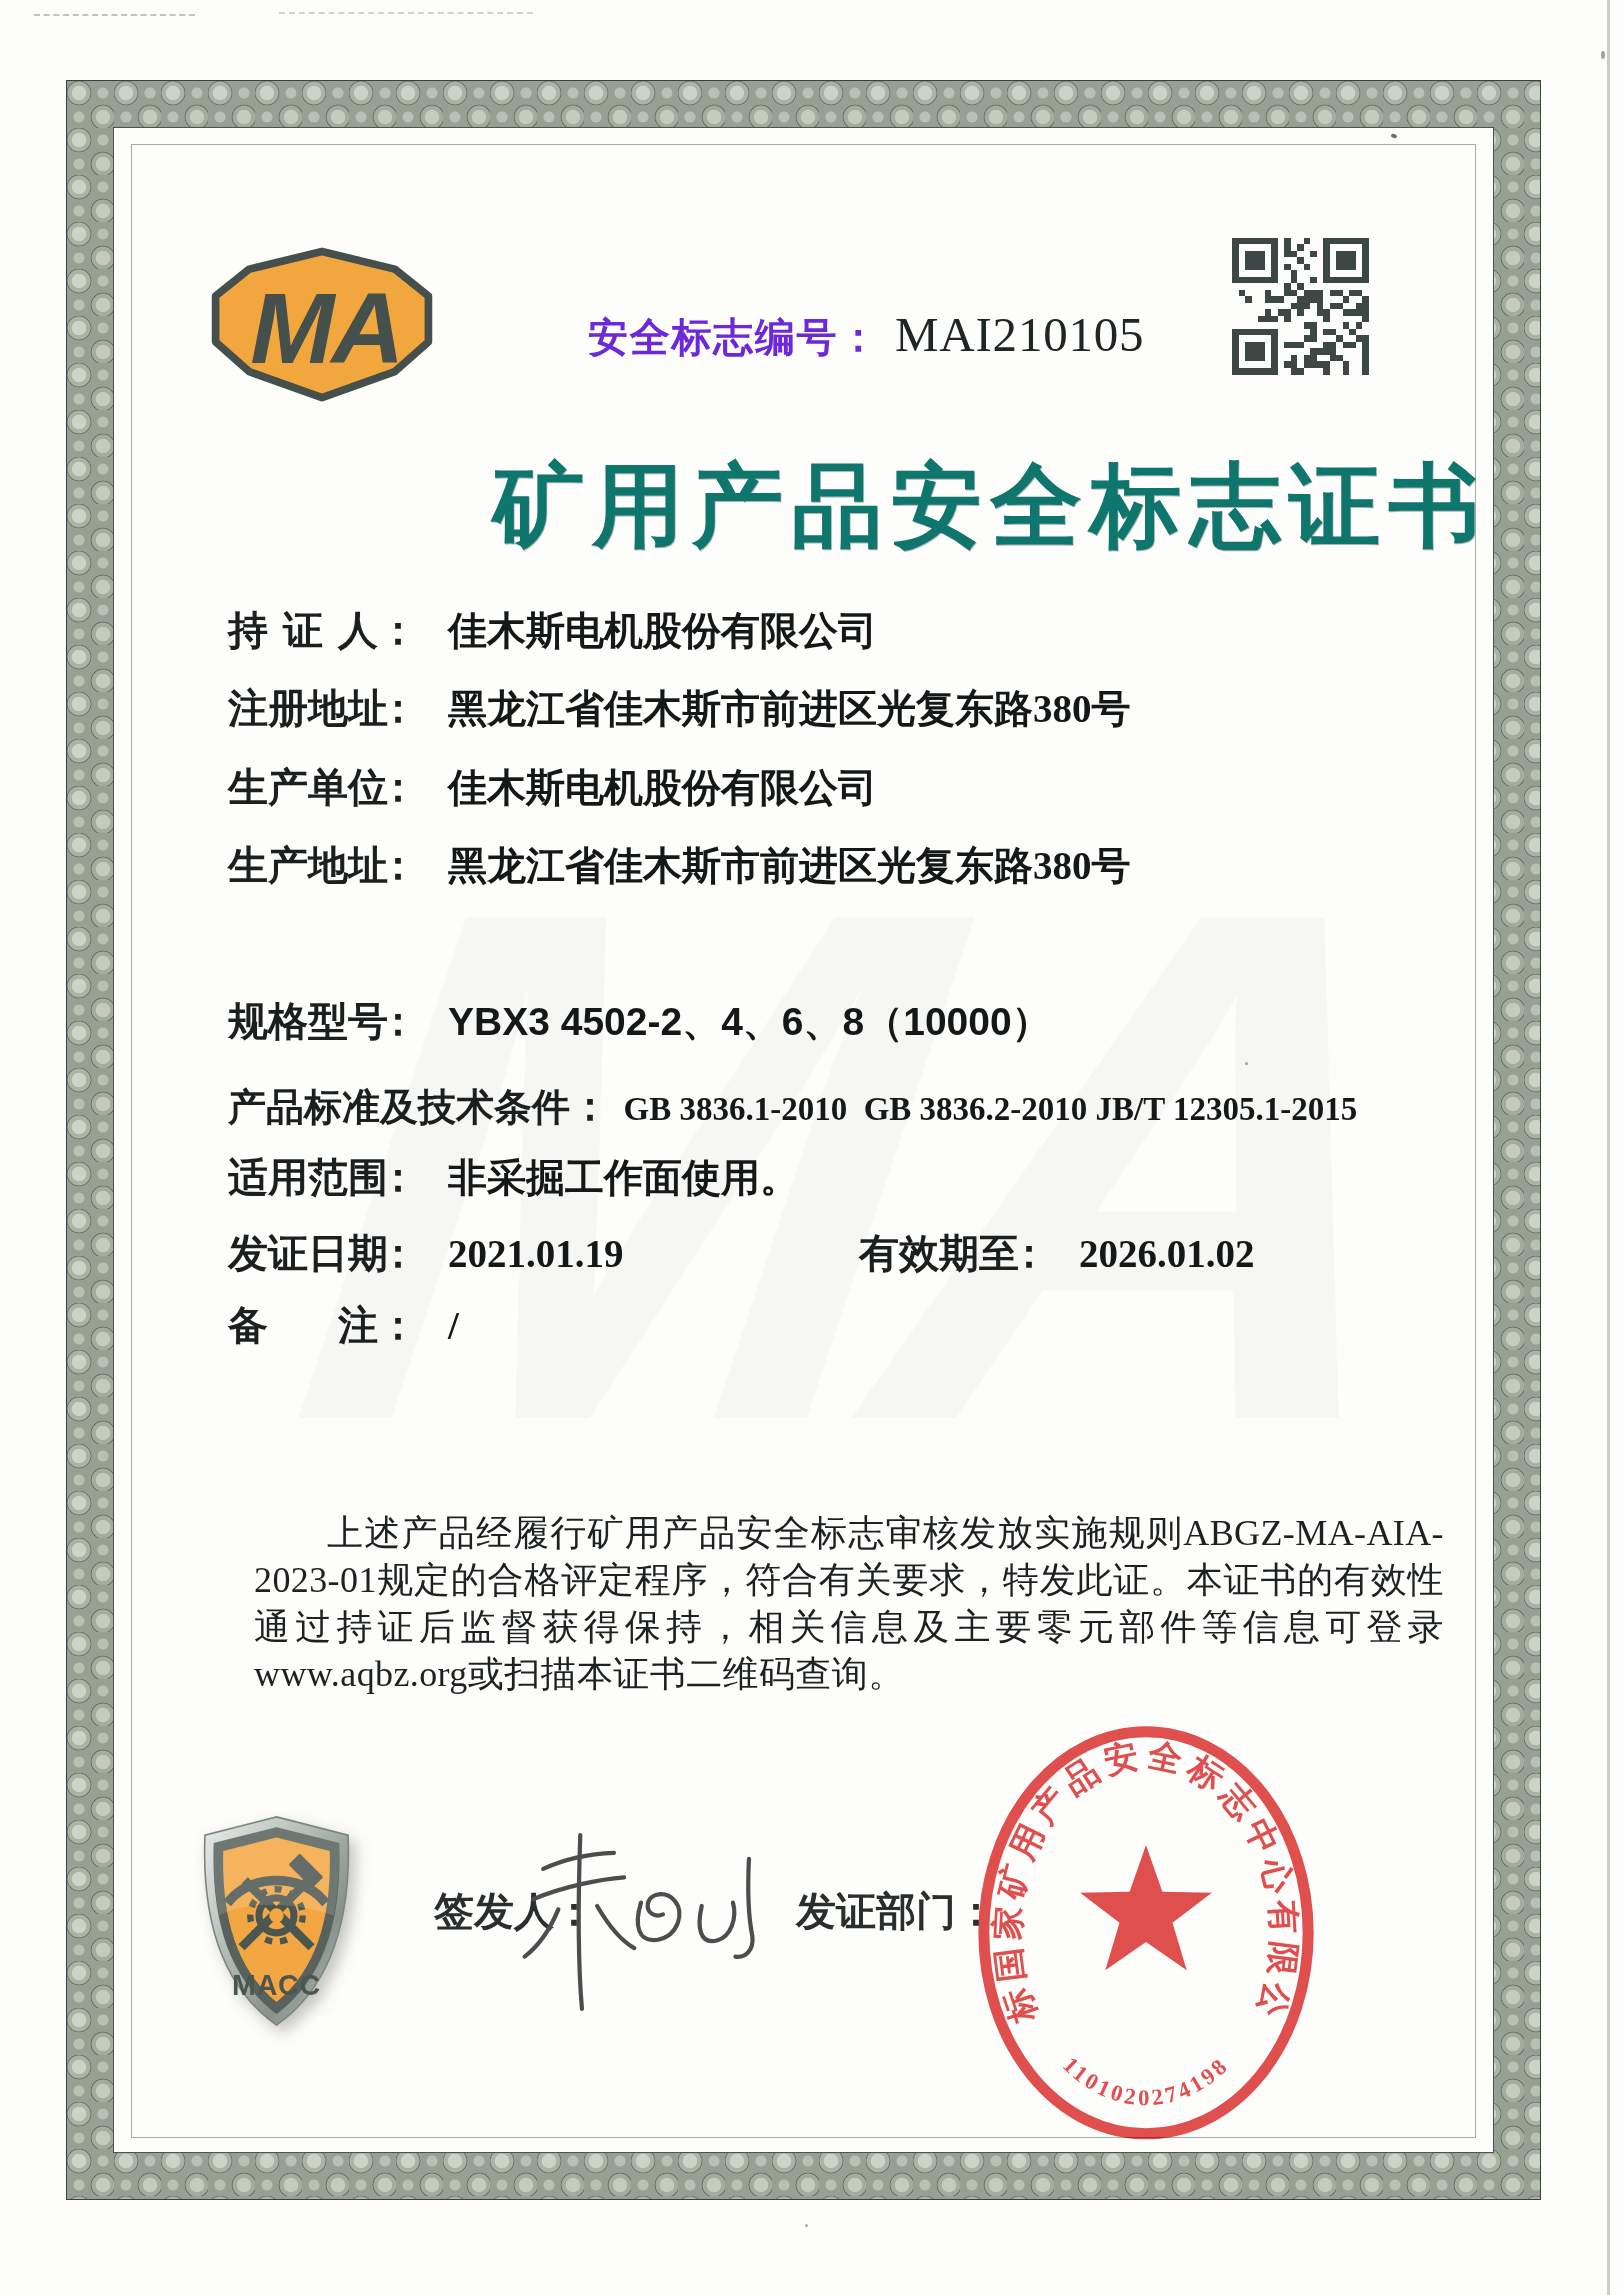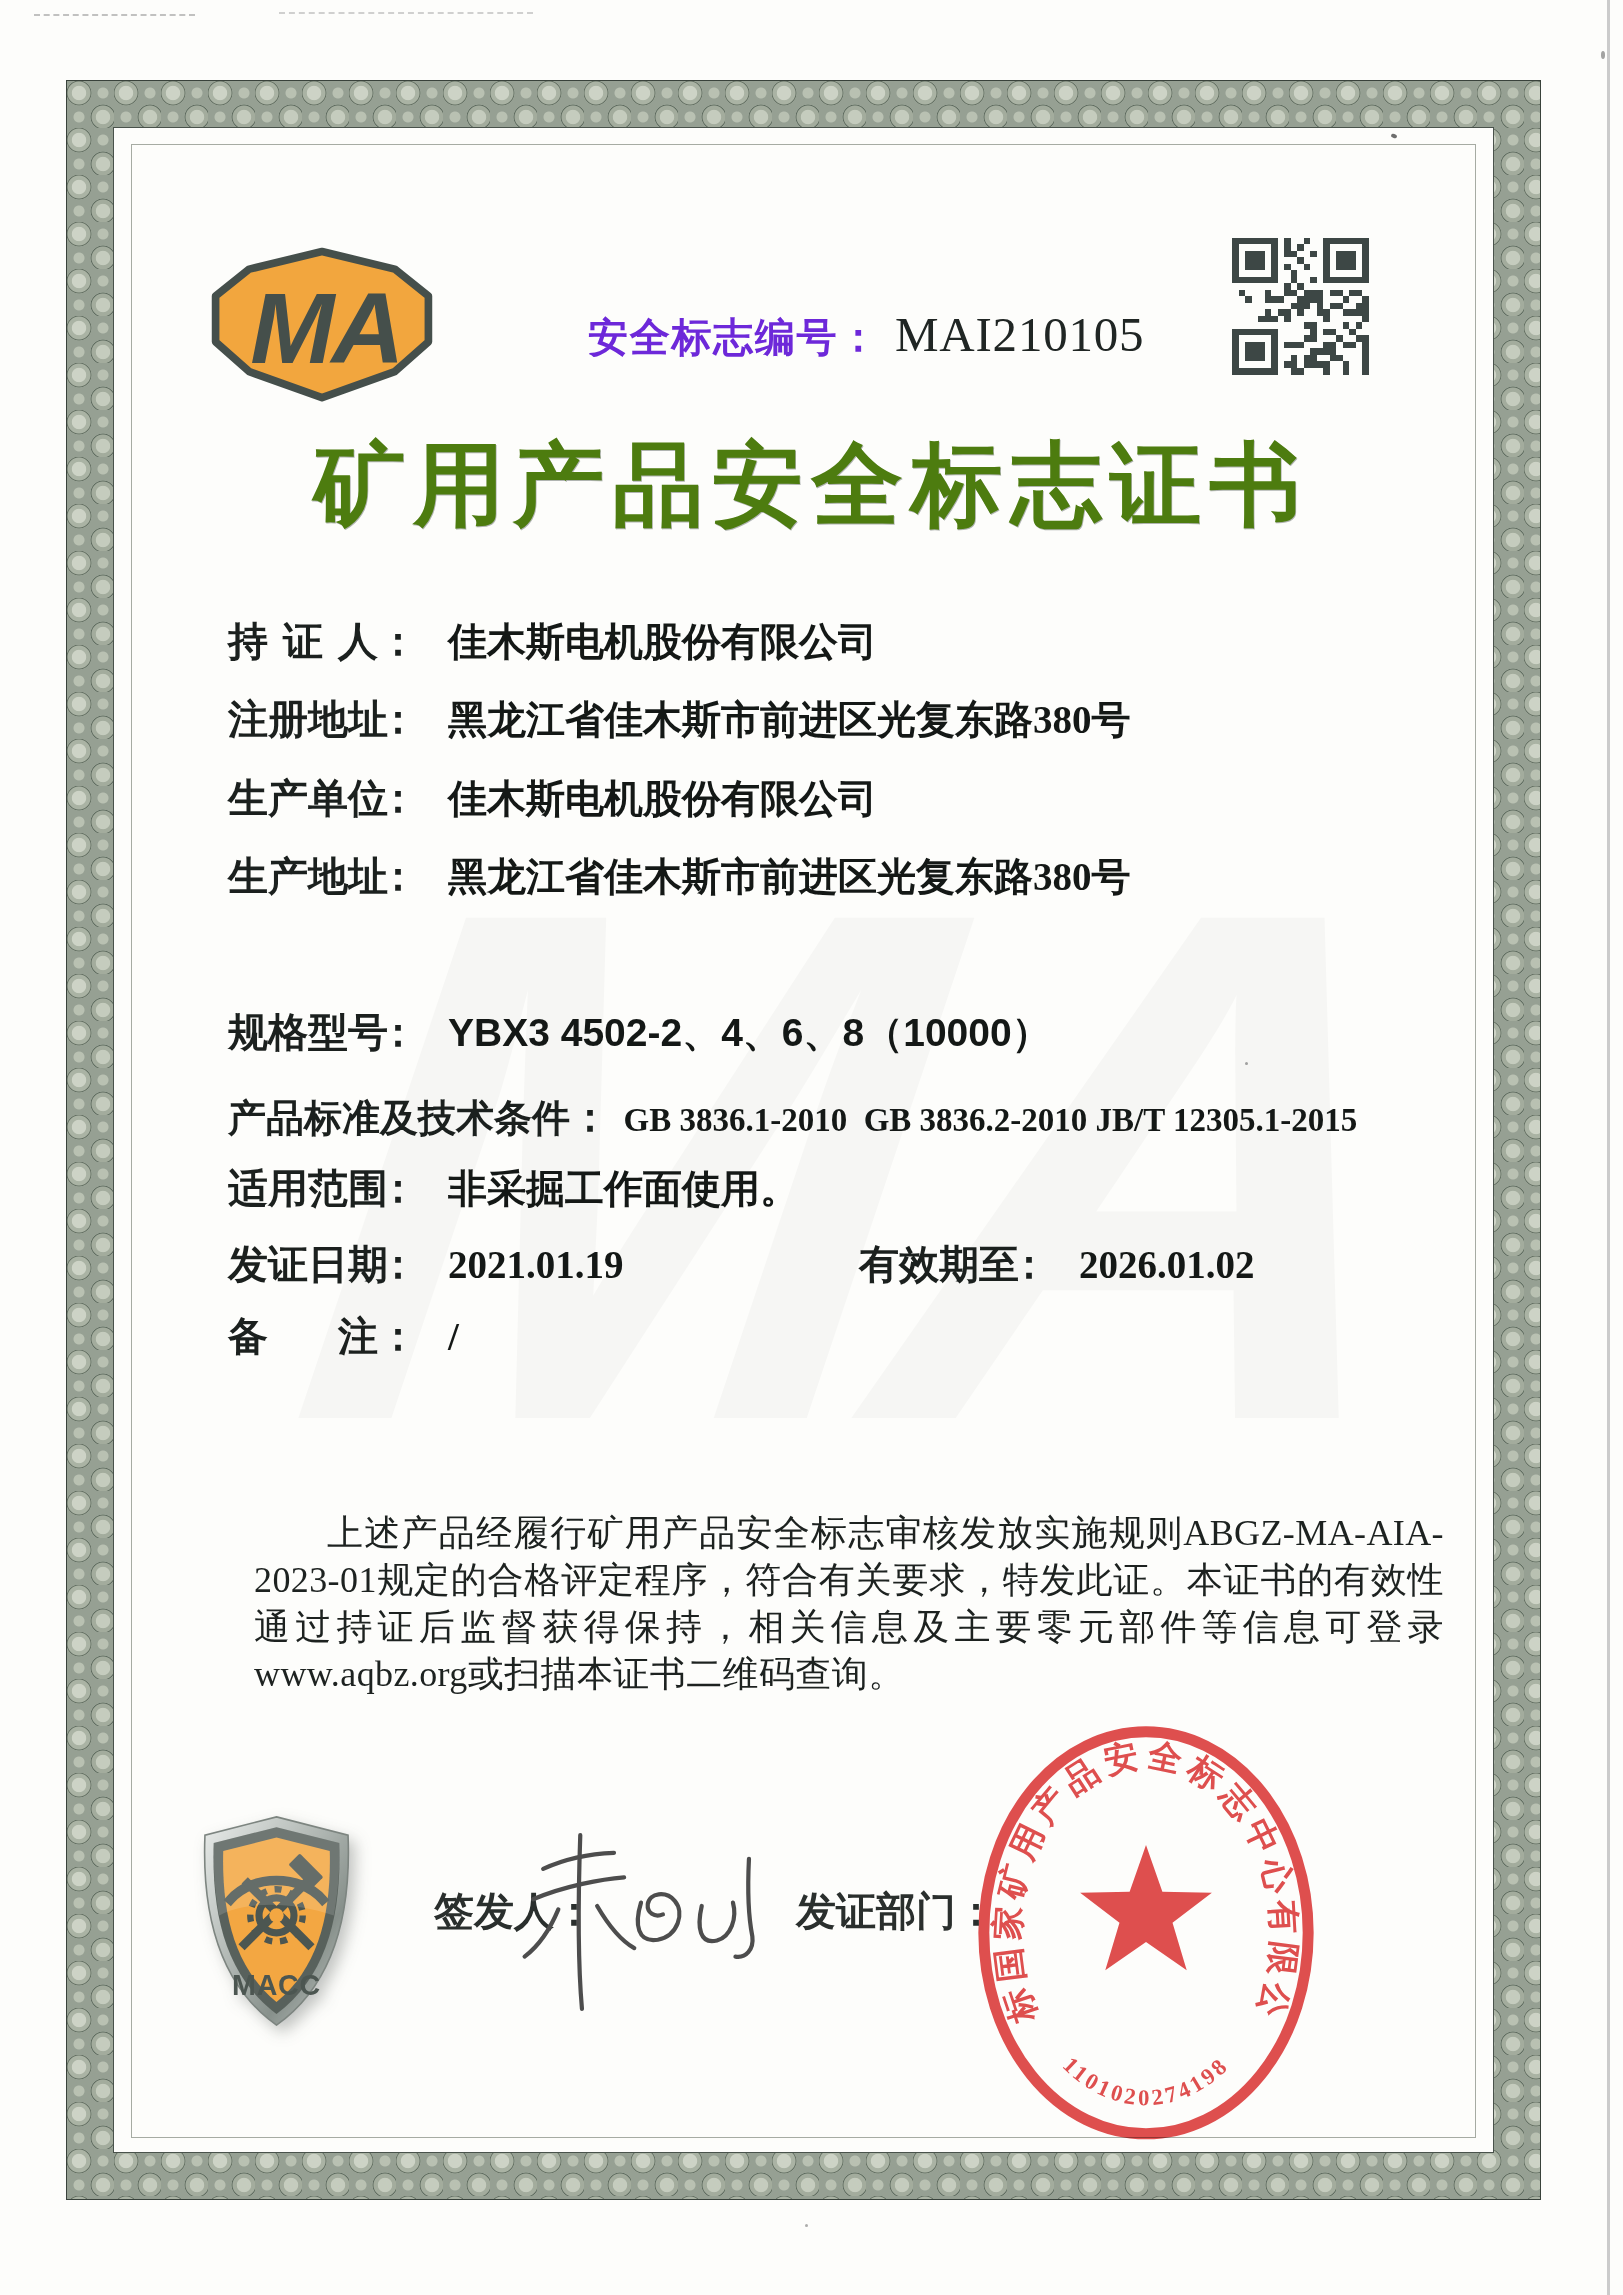--- a/index.html
+++ b/index.html
@@ -40,27 +40,27 @@
   }
   
   .ma-logo{ position:absolute; left:211px; top:247px; width:222px; height:156px; z-index:2;}
   .cert-no{ position:absolute; left:588px; top:306px; height:59px; z-index:2; white-space:nowrap;}
   .cert-no .lbl{ font-weight:700; font-size:40px; color:#6d28d9; letter-spacing:1.7px;}
   .cert-no .num{ font-family:"Liberation Serif", serif; font-size:49px; color:#20262 4; color:#202624; margin-left:15px; letter-spacing:0.8px;}
   .qr{ position:absolute; left:1232px; top:235px; width:137px; height:142px; z-index:2;}
   .qr svg{ width:100%; height:100%; }
   
   .title{
-    position:absolute; left:135px; top:424px; width:1353px; z-index:2;
-    text-align:center; font-family:"Liberation Serif", serif; font-weight:700;
-    font-size:91px; letter-spacing:8.5px; color:#4d7c0f;
+    position:absolute; left:135px; top:445px; width:1353px; z-index:2;
+    text-align:right; font-family:"Liberation Serif", serif; font-weight:700;
+    font-size:91px; letter-spacing:8.5px; color:#0f766e;
     text-shadow:0.8px 0.8px 0 rgba(60,70,68,.4);
   }
   
-  .row{ position:absolute; left:228px; width:1251px; height:52px; line-height:73px; z-index:2; white-space:nowrap;}
+  .row{ position:absolute; left:228px; width:1251px; height:52px; line-height:51px; z-index:2; white-space:nowrap;}
   .row .label{
     display:inline-block; width:150px; font-weight:700; font-size:40px; color:#1b201e;
     text-align:justify; text-align-last:justify; vertical-align:baseline;
   }
   .row .label.auto{ width:auto; font-size:38px; letter-spacing:0; text-align-last:auto;margin-top:8px;}
   .row .colon{ font-weight:700; font-size:40px; color:#1b201e; }
   .row .val{
     font-family:"Liberation Serif", serif; font-weight:600; font-size:39px; color:#15191 8;
     color:#14181 6; color:#141816; margin-left:30px; white-space:pre;
   }

